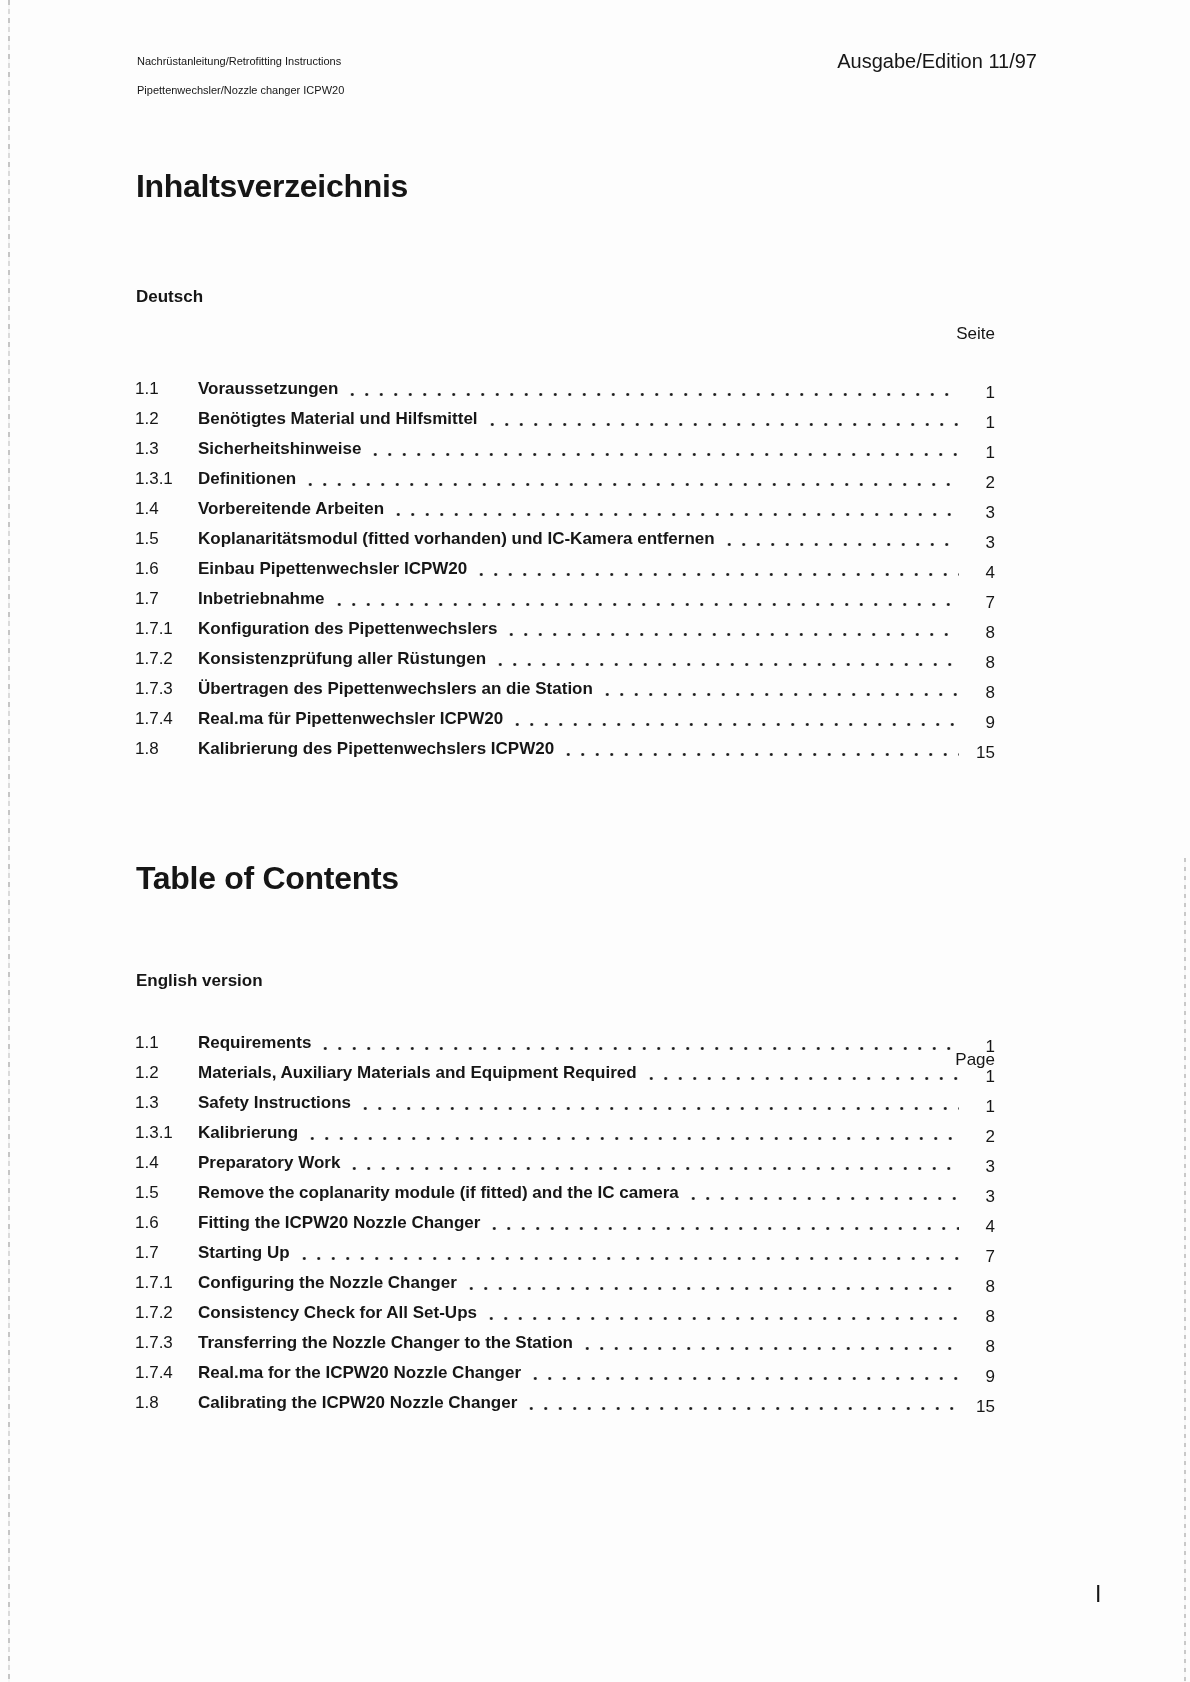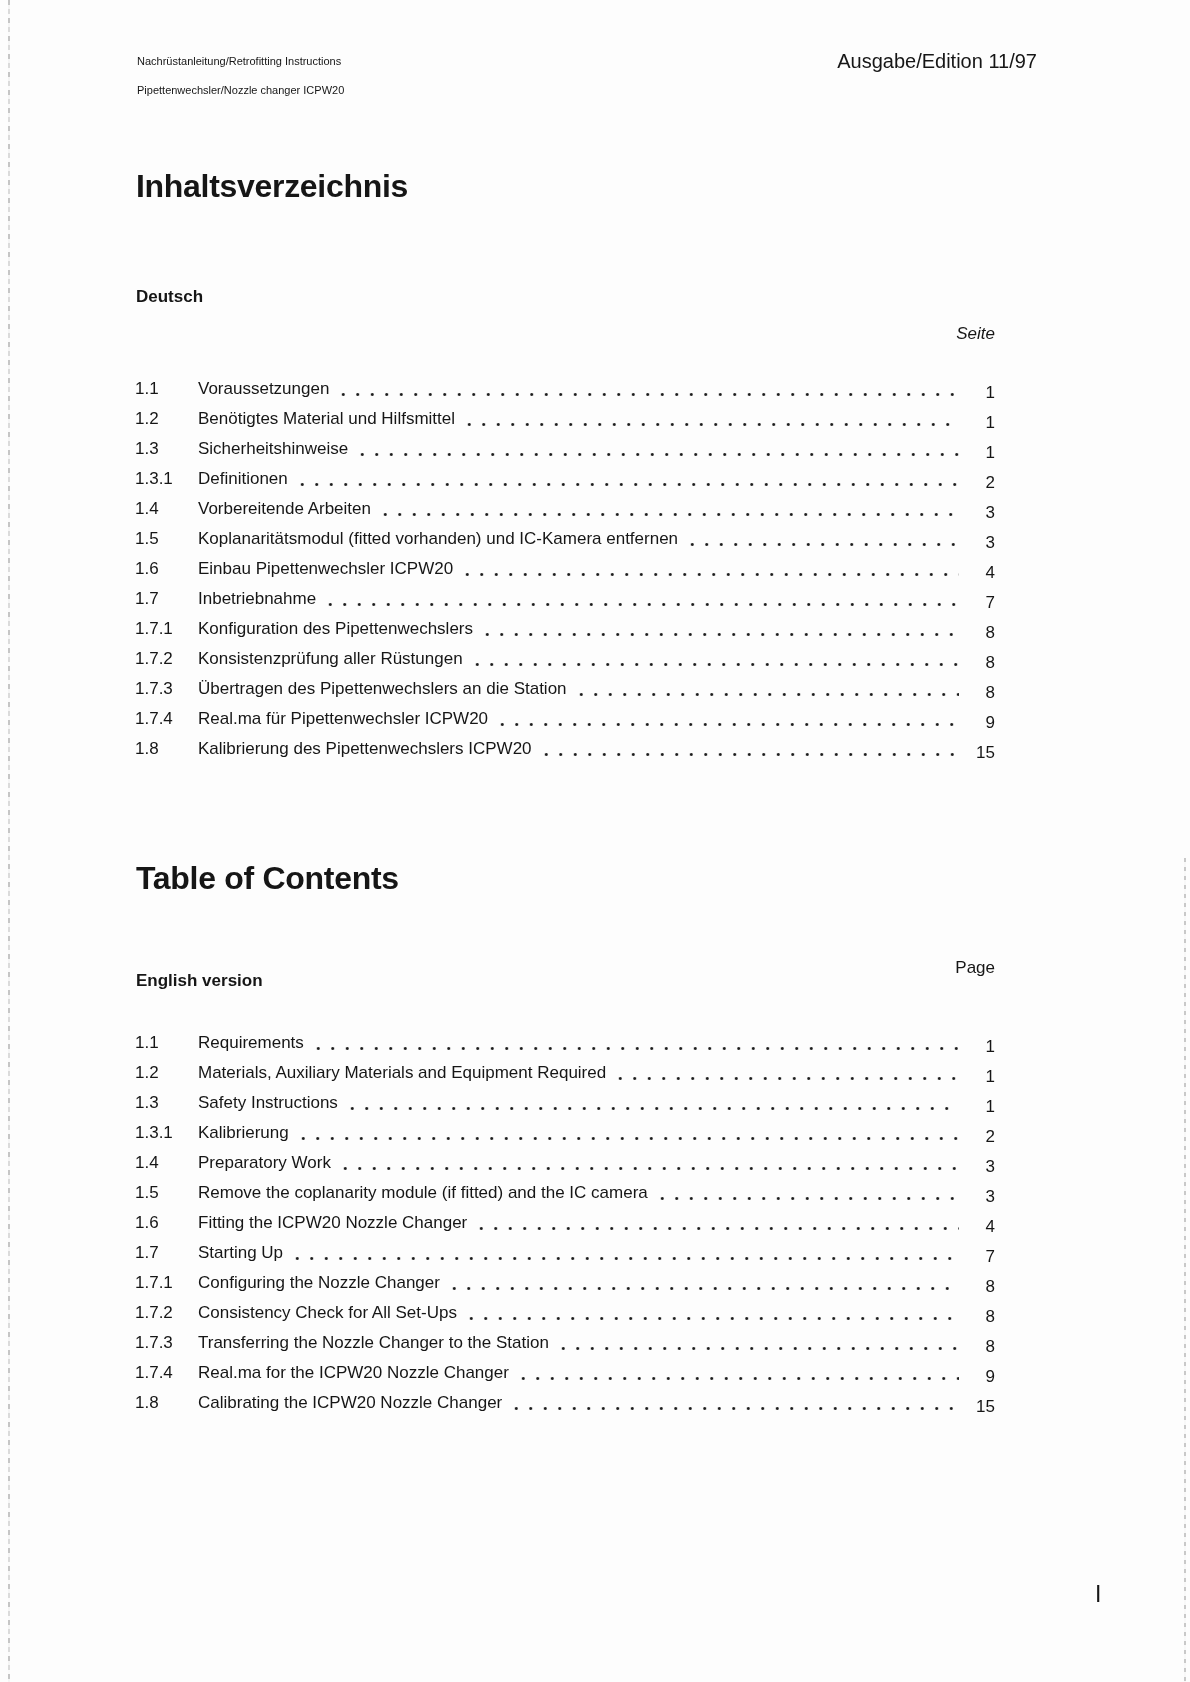--- a/index.html
+++ b/index.html
@@ -37,34 +37,34 @@
   .title-de { top: 166px; }
   .title-en { top: 858px; }
 
   .lang-label { left: 136px; font-size: 17px; font-weight: bold; }
   .lang-de { top: 287px; }
   .lang-en { top: 971px; }
 
   .page-col-label {
     left: 135px; width: 860px; text-align: right; font-size: 17px;
   }
-  .page-col-de { top: 324px; font-style: italic; }
-  .page-col-en { top: 958px; }
+  .page-col-de { top: 324px; }
+  .page-col-en { top: 1050px; }
 
   
   .toc { left: 135px; width: 860px; }
   .toc-de { top: 374px; }
   .toc-en { top: 1028px; }
 
   .toc-row {
     display: flex; align-items: center;
     height: 30px; font-size: 17px; white-space: nowrap;
   }
   .toc-num { width: 63px; flex: 0 0 auto; }
-  .toc-title { flex: 0 0 auto; padding-right: 7px; }
+  .toc-title { flex: 0 0 auto; padding-right: 7px; font-weight: bold; }
   .toc-leader {
     flex: 1 1 auto; min-width: 18px; height: 16px; margin-right: 2px;
     background-image: radial-gradient(circle at 7.25px 13.5px, #1d1d1d 1.15px, rgba(29,29,29,0) 1.7px);
     background-size: 14.5px 16px;
     background-repeat: repeat-x;
   }
   .toc-page {
     flex: 0 0 auto; width: 34px; text-align: right;
     position: relative; top: 4px;
   }

